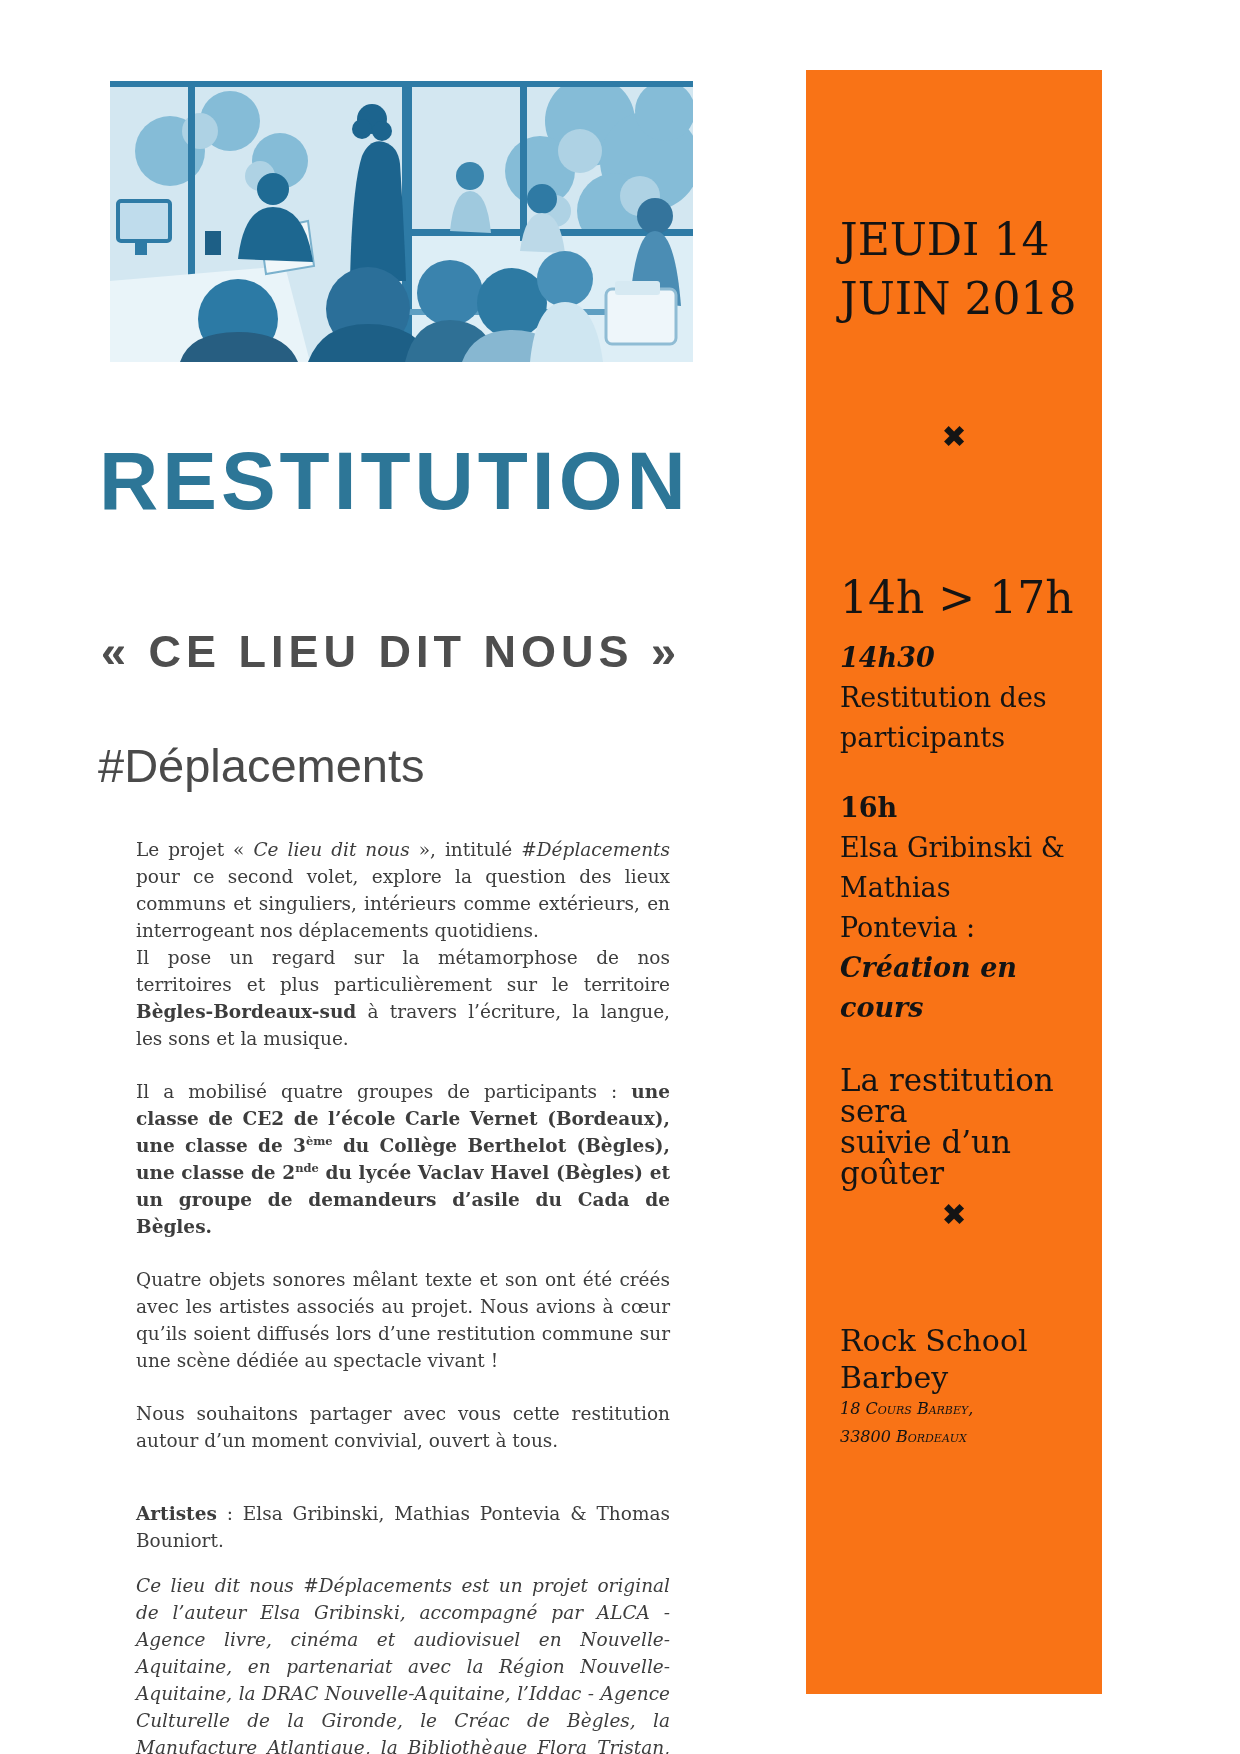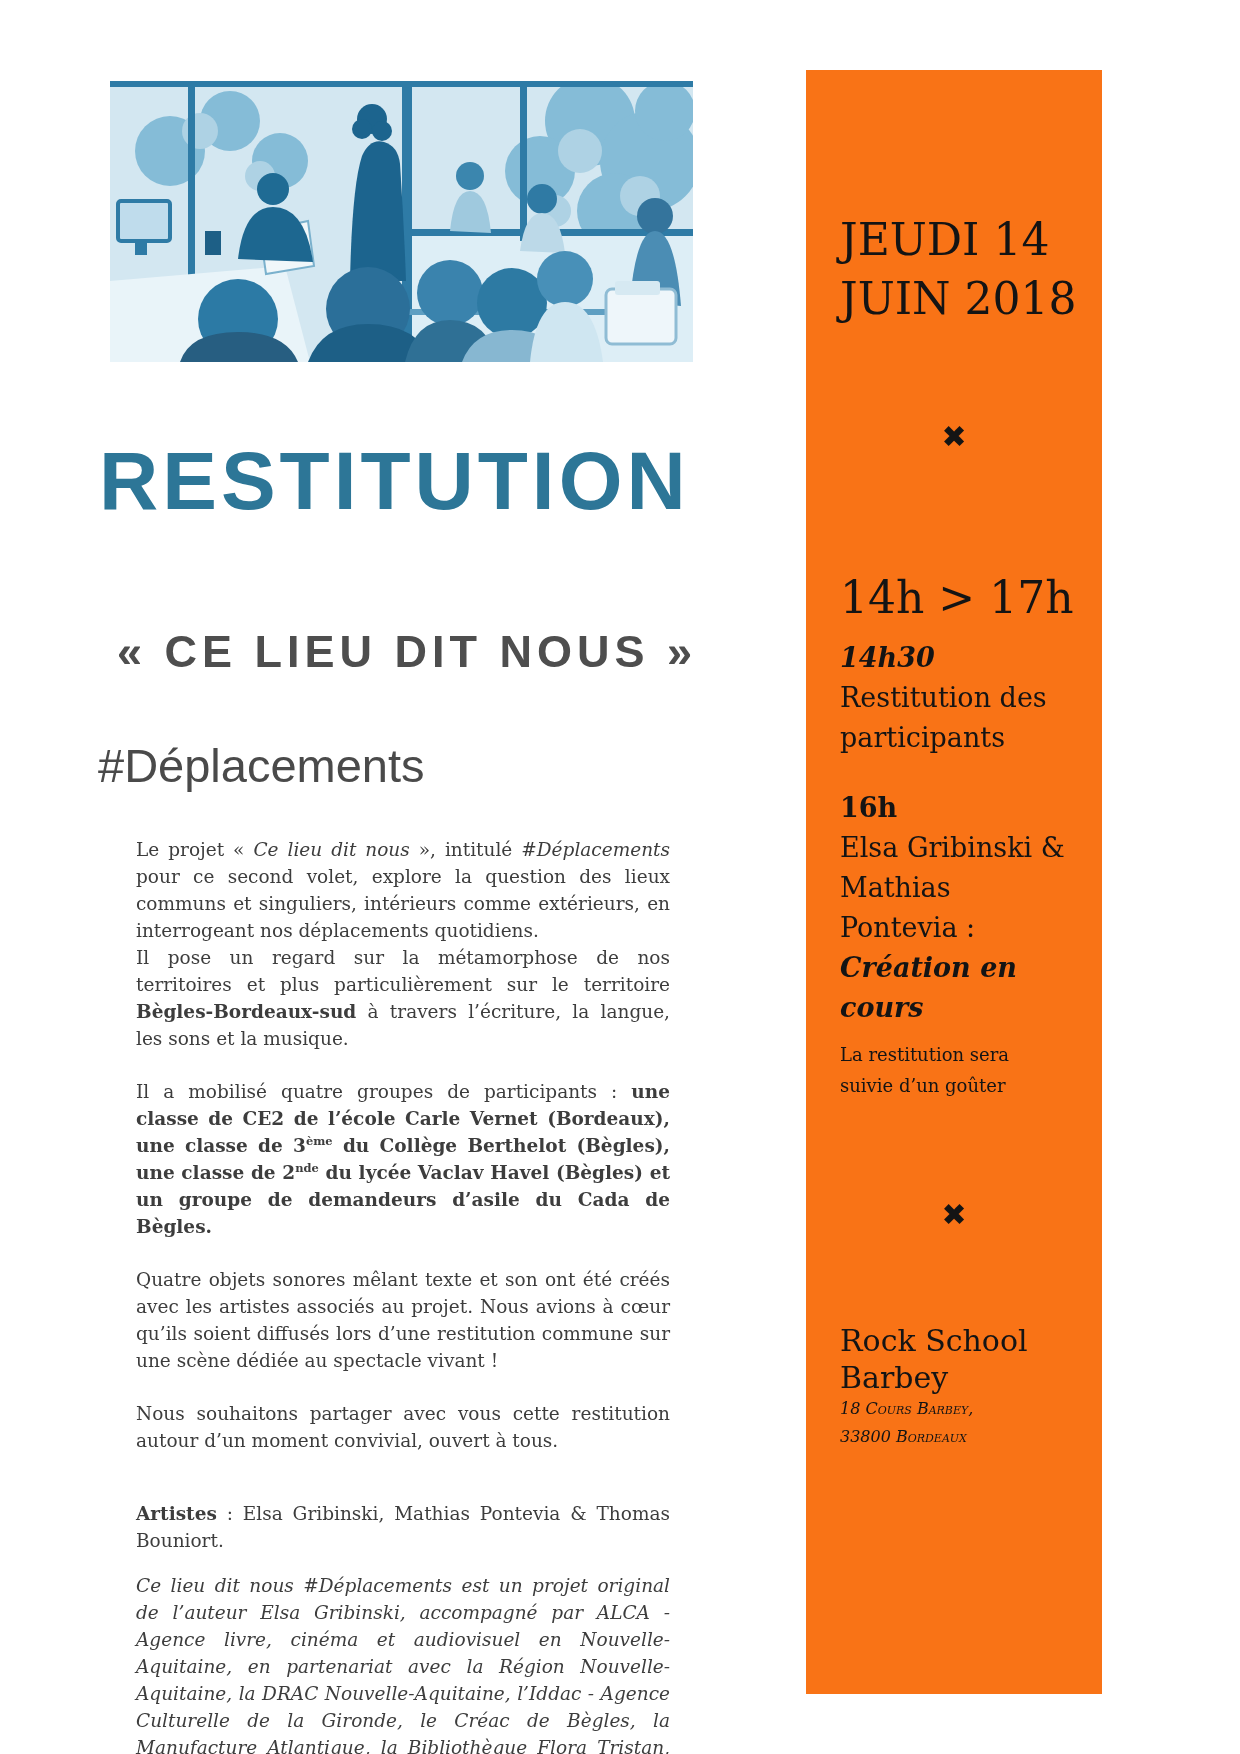--- a/index.html
+++ b/index.html
@@ -6,21 +6,21 @@
   .page{position:relative;width:1240px;height:1754px;background:#ffffff;overflow:hidden;
         font-family:"DejaVu Serif",serif;}
 
   
   .photo-wrap{position:absolute;left:110px;top:81px;width:583px;height:281px;}
   .photo-wrap svg{display:block;}
 
   .title{position:absolute;left:99px;top:438px;margin:0;
          font-family:"Liberation Sans",sans-serif;font-weight:700;
          font-size:82px;line-height:86px;letter-spacing:4px;color:#2D7697;white-space:nowrap;}
-  .subtitle{position:absolute;left:117px;top:627px;margin:0;
+  .subtitle{position:absolute;left:101px;top:627px;margin:0;
          font-family:"Liberation Sans",sans-serif;font-weight:700;
          font-size:45px;line-height:50px;letter-spacing:5px;color:#4E4E4E;white-space:nowrap;}
   .hashtag{position:absolute;left:98px;top:740px;margin:0;
          font-family:"Liberation Sans",sans-serif;font-weight:400;
          font-size:47px;line-height:52px;color:#4A4A4A;white-space:nowrap;}
 
   .body{position:absolute;left:136px;top:836px;width:534px;
         font-size:18.5px;line-height:27px;text-align:justify;color:#3D3D3D;}
   .body p{margin:0 0 26px 0;}
   .body p.p1{margin-bottom:0;}
@@ -39,21 +39,21 @@
   .sb-orn{left:0 !important;right:0 !important;text-align:center;
           font-family:"DejaVu Sans",sans-serif;font-size:30px;line-height:30px;}
   .orn1{top:352px;}
   .orn2{top:1130px;}
   .sb-hours{top:465px;font-size:44px;line-height:52px;white-space:nowrap;margin-top:37px;}
   .sb-block{font-size:27px;line-height:40px;}
   .sb-b1{top:568px;}
   .sb-b2{top:718px;}
   .b{font-weight:700;}
   .bi{font-weight:700;font-style:italic;}
-  .sb-note{top:969px;font-size:18px;line-height:31px;}
+  .sb-note{top:995px;font-size:31px;line-height:31px;}
   .sb-venue{top:1252px;font-size:30px;line-height:37px;}
   .sb-addr{top:1325px;font-size:16px;line-height:28px;font-style:italic;font-variant:small-caps;}
 </style>
 </head>
 <body>
 
 <div class="page">
 
   <main>
 

